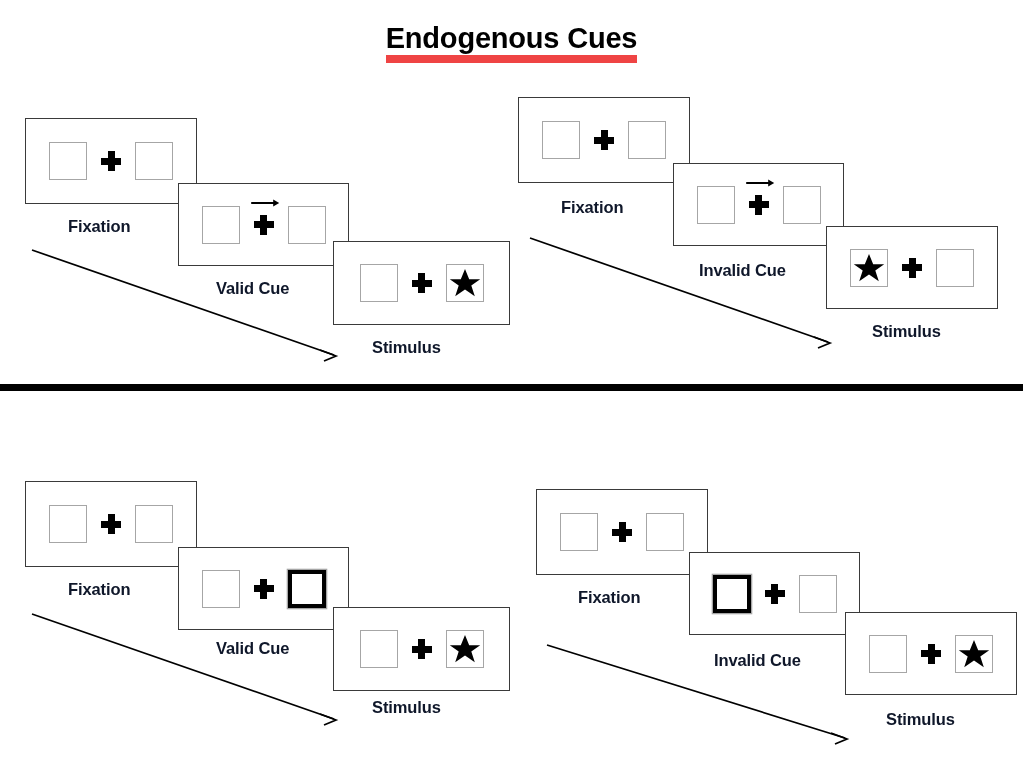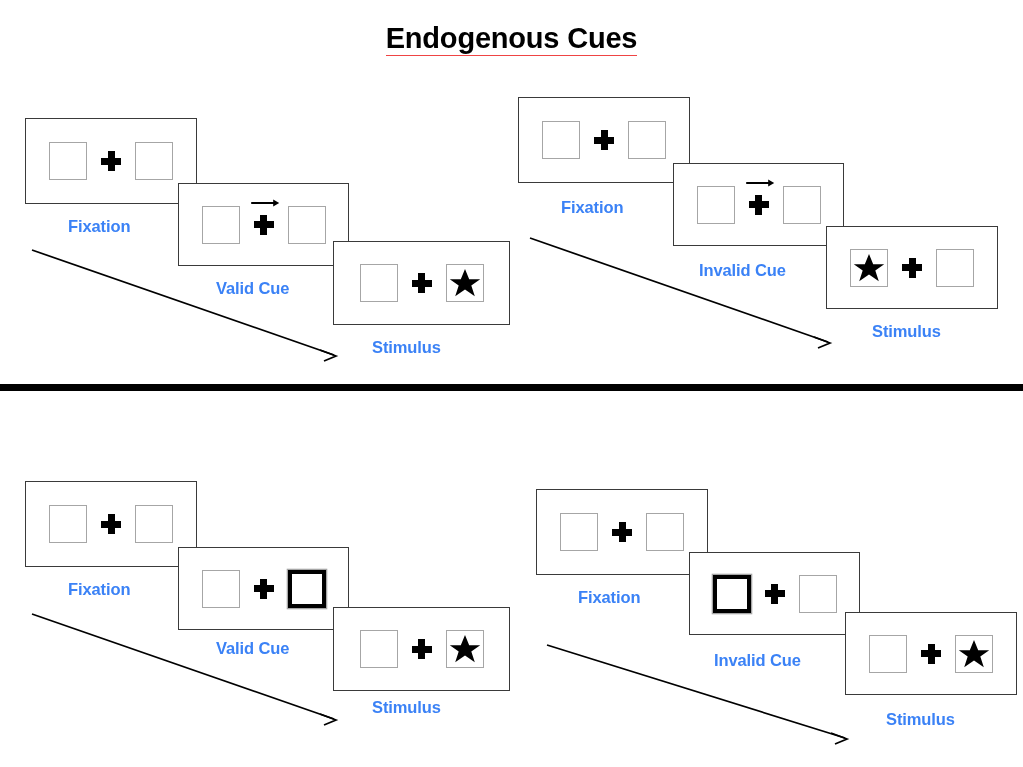--- a/index.html
+++ b/index.html
@@ -26,21 +26,21 @@
   .section-title {
     position: absolute;
     width: 1023px;
     text-align: center;
     font-size: 29px;
     font-weight: bold;
     color: #000000;
     letter-spacing: -0.2px;
   }
   .section-title span {
-    border-bottom: 1px solid #ef4444;
+    border-bottom: 8px solid #ef4444;
     padding-bottom: 1px;
   }
   #title-endogenous { top: 22px; }
   #title-exogenous  { top: 18px; }
 
   .divider {
     position: absolute;
     left: 0;
     top: 384px;
     width: 1023px;
@@ -108,21 +108,21 @@
     left: 50%;
     transform: translateX(-46%);
     width: 30px;
     height: 10px;
   }
 
   .caption {
     position: absolute;
     font-size: 16.5px;
     font-weight: bold;
-    color: #3b82f6;
+    color: #0f172a;
     white-space: nowrap;
     letter-spacing: -0.1px;
   }
 
   .timeline-arrow {
     position: absolute;
     overflow: visible;
   }
 </style>
 </head>

